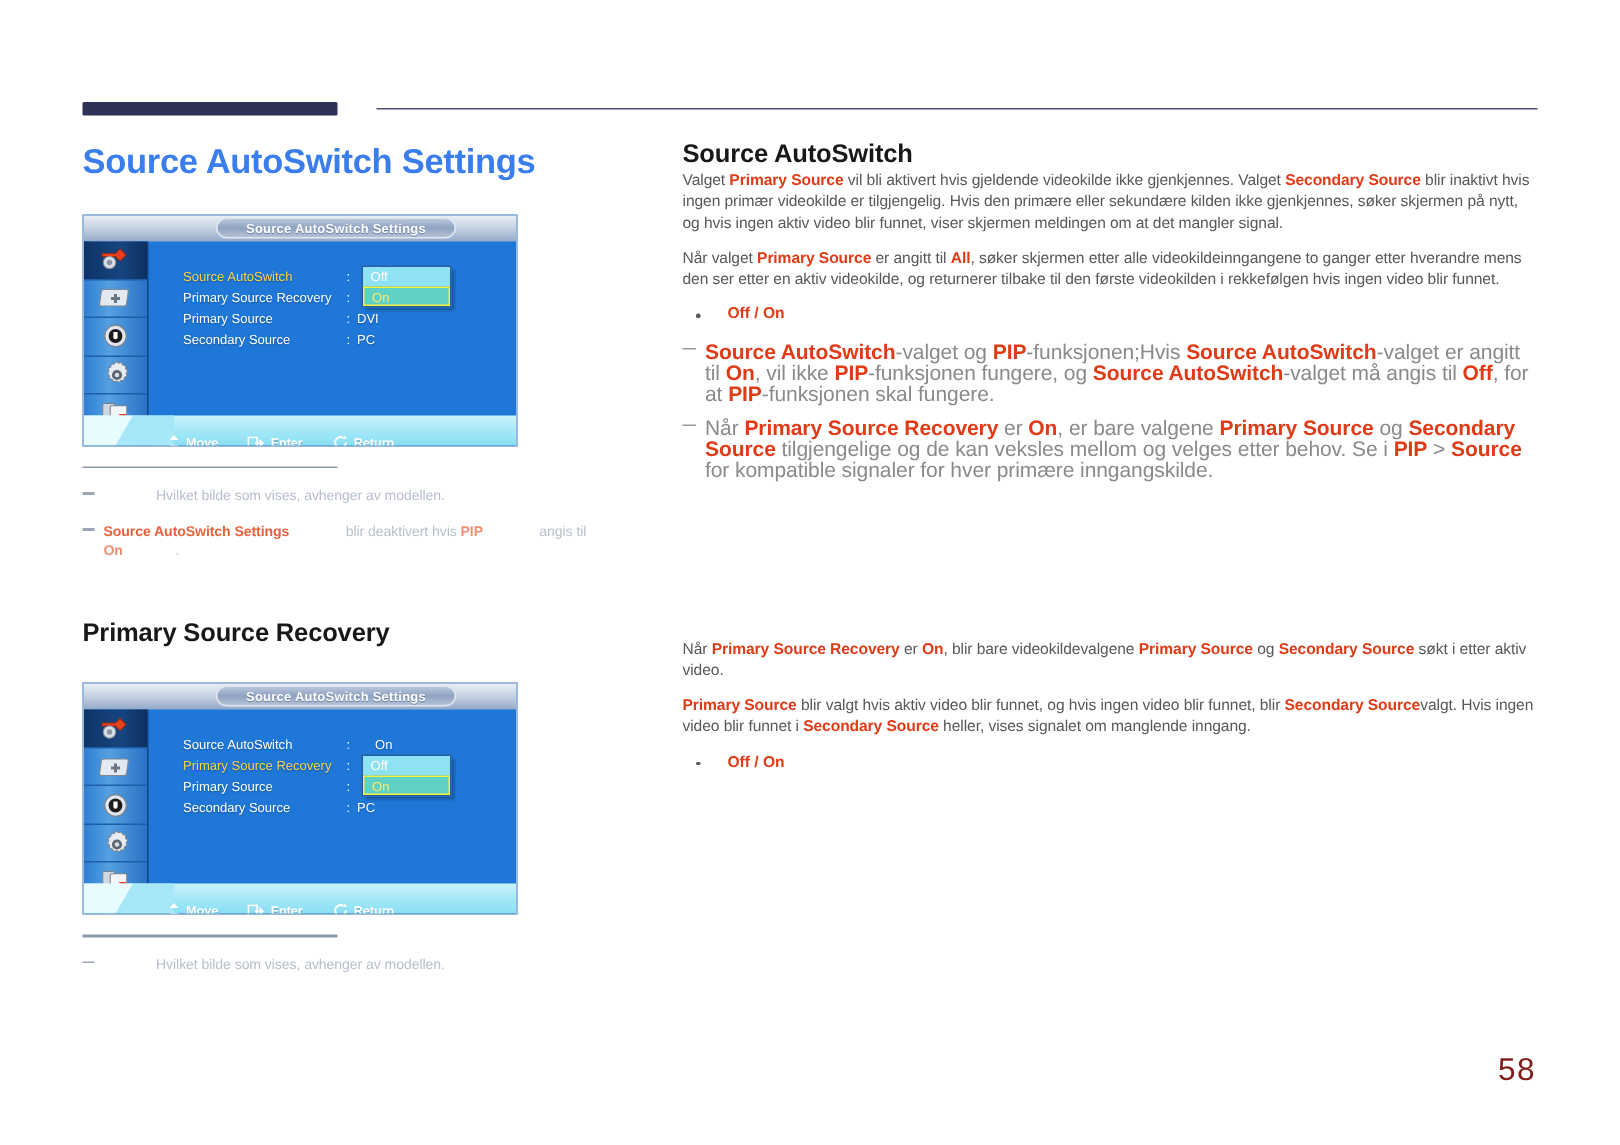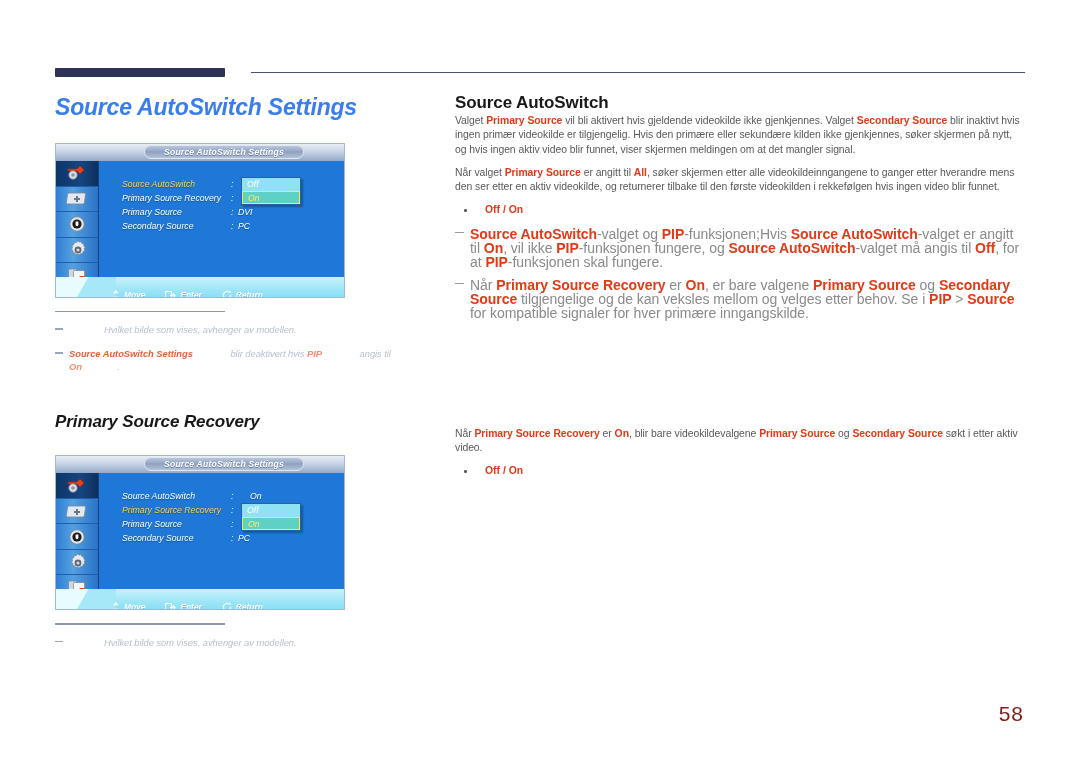--- a/index.html
+++ b/index.html
@@ -10,21 +10,21 @@
     position:relative;overflow:hidden;
   }
   .page{position:absolute;left:0;top:0;width:1080px;height:763px;}
 
   
   .top-rule{position:absolute;left:55px;top:68px;width:970px;height:10px;}
   .top-rule .thick{position:absolute;left:0;top:0;width:170px;height:9px;background:#2e3258;border-radius:1px;}
   .top-rule .thin{position:absolute;left:196px;top:4px;width:774px;height:1px;background:#4c5070;}
 
   
-  .col-left{position:absolute;left:55px;top:92px;width:360px;font-style:italic;}
+  .col-left{position:absolute;left:55px;top:92px;width:360px;}
   .col-right{position:absolute;left:455px;top:92px;width:570px;}
 
   h1.section-title{
     margin:0;font-size:23px;line-height:30px;font-weight:bold;
     color:#3a7ded;letter-spacing:-.2px;
   }
   h2.sub-title{
     margin:0;font-size:17px;line-height:22px;font-weight:bold;color:#181818;
     letter-spacing:-.1px;
   }
@@ -429,19 +429,20 @@
     <p class="para">Når valget <span class="hl">Primary Source</span> er angitt til <span class="hl">All</span>, søker skjermen etter alle videokildeinngangene to ganger etter hverandre mens den ser etter en aktiv videokilde, og returnerer tilbake til den første videokilden i rekkefølgen hvis ingen video blir funnet.</p>
 
     <div class="bullet">Off / On</div>
 
     <div class="dashnote"><span class="hl">Source AutoSwitch</span>-valget og <span class="hl">PIP</span>-funksjonen;Hvis <span class="hl">Source AutoSwitch</span>-valget er angitt til <span class="hl">On</span>, vil ikke <span class="hl">PIP</span>-funksjonen fungere, og <span class="hl">Source AutoSwitch</span>-valget må angis til <span class="hl">Off</span>, for at <span class="hl">PIP</span>-funksjonen skal fungere.</div>
     <div class="dashnote">Når <span class="hl">Primary Source Recovery</span> er <span class="hl">On</span>, er bare valgene <span class="hl">Primary Source</span> og <span class="hl">Secondary Source</span> tilgjengelige og de kan veksles mellom og velges etter behov. Se i <span class="hl">PIP</span> &gt; <span class="hl">Source</span> for kompatible signaler for hver primære inngangskilde.</div>
 
     <div style="height:98px;"></div>
 
     <p class="para">Når <span class="hl">Primary Source Recovery</span> er <span class="hl">On</span>, blir bare videokildevalgene <span class="hl">Primary Source</span> og <span class="hl">Secondary Source</span> søkt i etter aktiv video.</p>
+    <p class="para"><span class="hl">Primary Source</span> blir valgt hvis aktiv video blir funnet, og hvis ingen video blir funnet, blir <span class="hl">Secondary Source</span>valgt. Hvis ingen video blir funnet i <span class="hl">Secondary Source</span> heller, vises signalet om manglende inngang.</p>
 
     <div class="bullet">Off / On</div>
   </div>
 
   <div class="pagenum">58</div>
 
 </div>
 
 </body></html>

